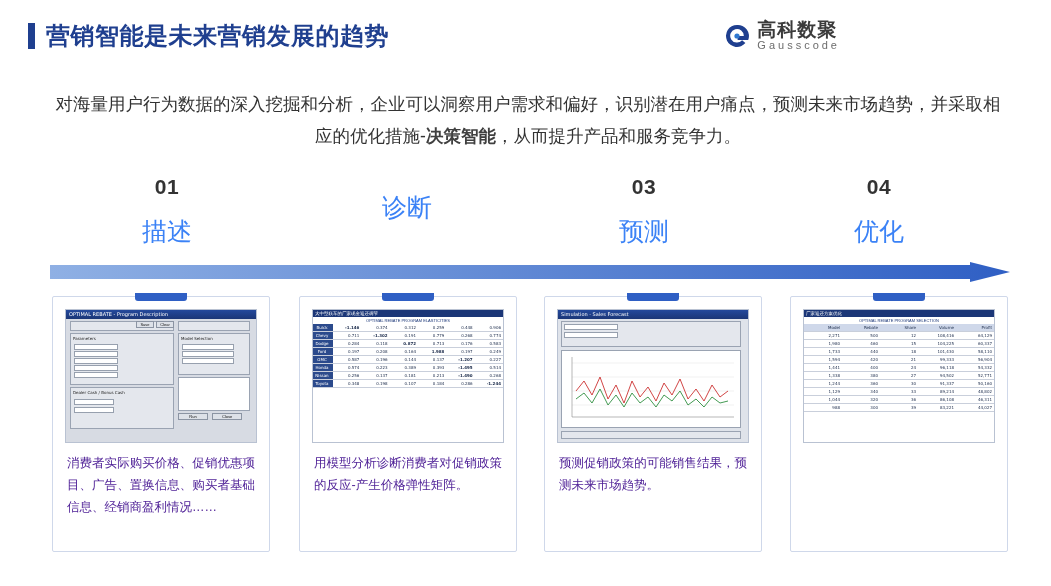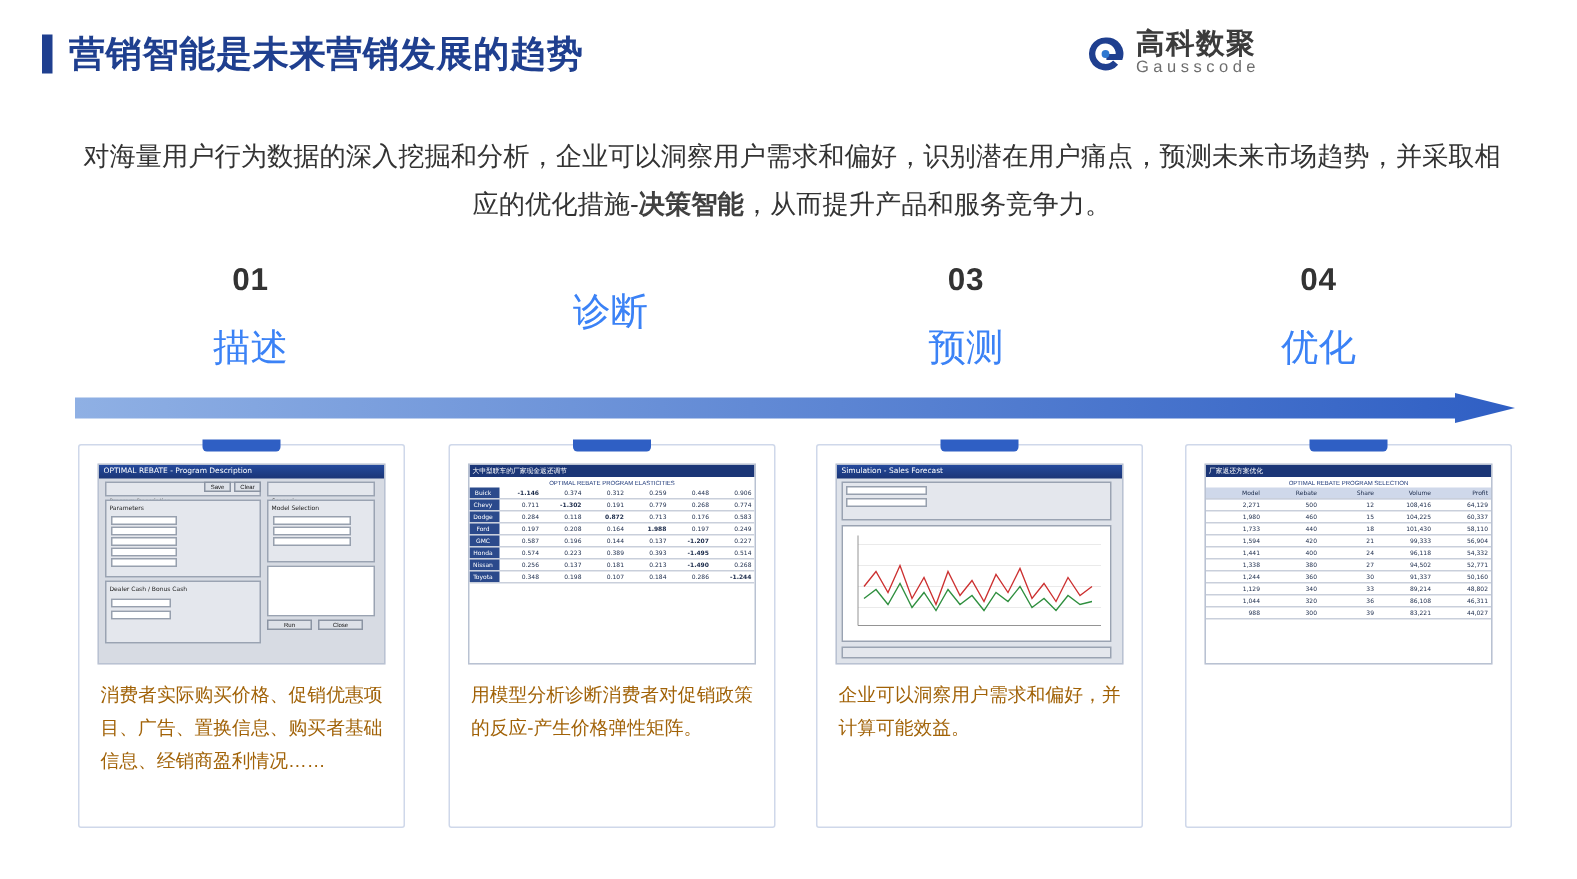--- a/index.html
+++ b/index.html
@@ -62,21 +62,21 @@
     position: absolute; top: -4px; left: 50%; transform: translateX(-50%);
     width: 52px; height: 8px; background: #2f5fc4; border-radius: 0 0 3px 3px;
   }
   .thumb {
     margin-top: 12px; width: 192px; height: 134px;
     border: 1px solid #b9c2d2; overflow: hidden; background: #e9ecf2;
     position: relative;
   }
   .card-text {
     margin-top: 10px; width: 188px;
-    font-size: 12.5px; color: #a16207; line-height: 1.75; text-align: justify;
+    font-size: 12.5px; color: #4c1d95; line-height: 1.75; text-align: justify;
   }
 
   
   .win { position: absolute; inset: 0; background: #d7dbe3; }
   .win-title {
     height: 9px; background: linear-gradient(#24499c,#1b3677);
     color: #fff; font-size: 5px; line-height: 9px; padding-left: 3px;
     font-family: "DejaVu Sans", sans-serif;
   }
   .win-body { position: absolute; top: 9px; left: 0; right: 0; bottom: 0; padding: 3px; }
@@ -297,21 +297,21 @@
                 <line x1="10" y1="66" x2="172" y2="66" stroke="#888" stroke-width="0.6"></line>
                 <line x1="10" y1="6" x2="10" y2="66" stroke="#888" stroke-width="0.6"></line>
                 <polyline fill="none" stroke="#cc3030" stroke-width="0.9" points="14,40 22,30 30,44 38,26 46,48 54,34 62,52 70,30 78,46 86,36 94,50 102,32 110,44 118,28 126,48 134,38 142,50 150,34 158,46 166,40"></polyline>
                 <polyline fill="none" stroke="#2f8f3f" stroke-width="0.9" points="14,48 22,42 30,52 38,38 46,54 54,44 62,56 70,42 78,52 86,46 94,56 102,44 110,50 118,40 126,54 134,48 142,56 150,46 158,52 166,50"></polyline>
               </svg>
             </div>
             <div class="panel" style="left:3px;top:112px;width:180px;height:8px;background:#e4e7ed;"><span class="lbl" style="padding-left:2px;">Scenario 1 vs Baseline</span></div>
           </div>
         </div>
       </div>
-      <div class="card-text">企业可以洞察用户需求和偏好，并计算可能效益。</div>
+      <div class="card-text">预测促销政策的可能销售结果，预测未来市场趋势。</div>
     </div>
 
     <div class="card" style="left:738px;">
       <div class="card-tab"></div>
       <div class="thumb">
         <div class="tbl">
           <div class="tbl-head">厂家返还方案优化</div>
           <div style="font-size:4px;text-align:center;color:#1b3677;padding:1px;">OPTIMAL REBATE PROGRAM SELECTION</div>
           <div class="tbl-rows">
             <div class="tbl-row" style="background:#cfd8ea;">

